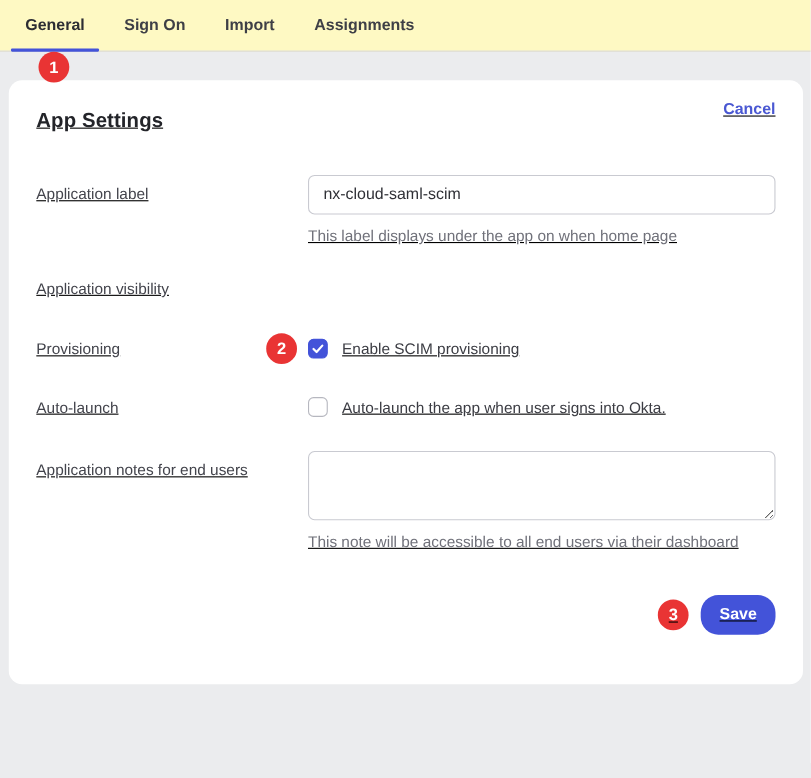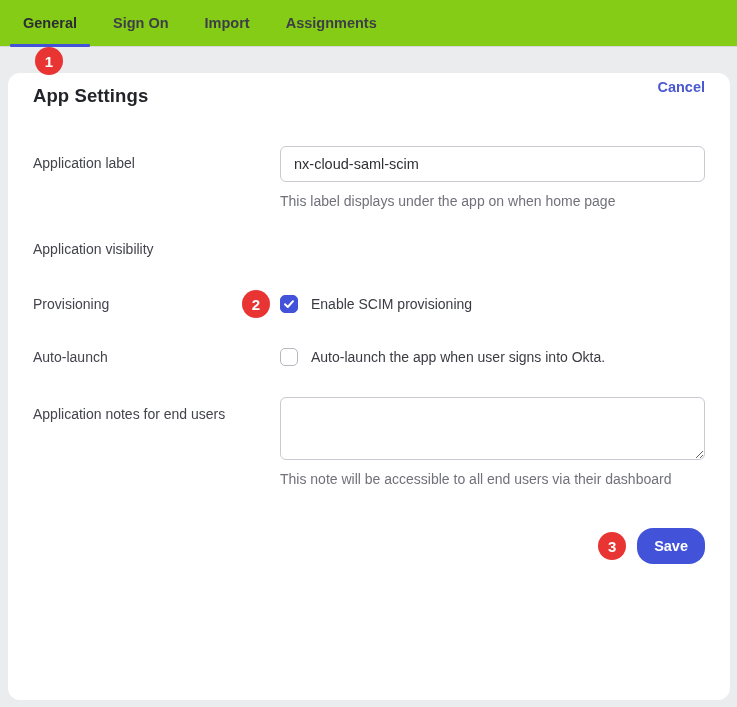--- a/index.html
+++ b/index.html
@@ -8,21 +8,21 @@
     font-family: "Liberation Sans", "DejaVu Sans", sans-serif;
     background: #ebecee;
     overflow: hidden;
     -webkit-font-smoothing: antialiased;
   }
   .screen { position: relative; width: 737px; height: 707px; }
 
   
   .tabbar {
     height: 47px;
-    background: #84cc16;
+    background: #fef9c3;
     border-bottom: 1px solid #d7d7db;
     display: flex;
     align-items: stretch;
     padding-left: 10px;
   }
   .tab {
     position: relative;
     display: flex;
     align-items: center;
     padding: 0 13px;
@@ -64,24 +64,25 @@
   .step-badge.badge-2 {
     position: absolute;
     left: 209px; top: 50%;
     transform: translateY(-50%);
   }
 
   
   .card {
     position: relative;
     margin: 26px 7px 0 8px;
-    height: 627px;
+    height: 549px;
     background: #ffffff;
     border-radius: 12px;
-    padding: 12px 25px;
+    padding: 25px 25px;
+    text-decoration: underline;
   }
   .card-header {
     display: flex;
     justify-content: space-between;
     align-items: flex-start;
     margin-bottom: 39px;
   }
   .card-title {
     font-size: 18.5px;
     font-weight: 700;

